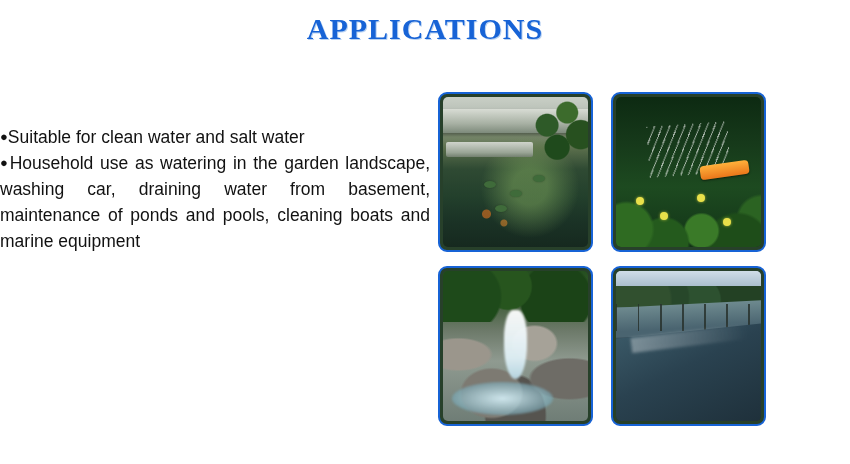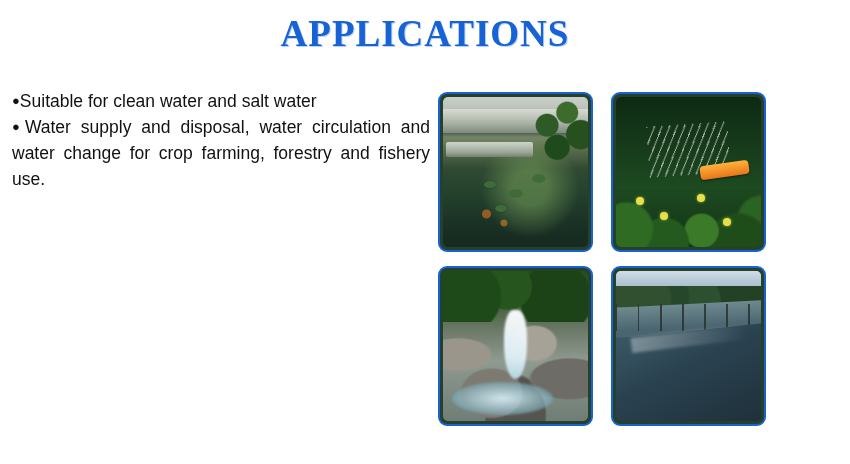--- a/index.html
+++ b/index.html
@@ -19,42 +19,43 @@
     height: 464px;
   }
   .title {
     position: absolute;
     top: 12px;
     left: 0;
     width: 850px;
     text-align: center;
     font-family: "Liberation Serif", serif;
     font-weight: bold;
-    font-size: 37px;
+    font-size: 30px;
     letter-spacing: 1px;
     color: #1763d6;
     text-shadow: 1px 1px 0 #b9d2f2;
   }
   .content {
     position: absolute;
     top: 88px;
     left: 0;
     width: 850px;
     height: 360px;
     display: flex;
     flex-direction: row;
     align-items: flex-start;
   }
   .text-col {
     width: 430px;
-    padding-left: 12px;
+    padding-left: 0;
     box-sizing: border-box;
     font-size: 17.5px;
     line-height: 26px;
     color: #111111;
+    margin-top: 36px;
   }
   .bullet-para {
     margin: 0 0 0 0;
     text-align: justify;
     text-justify: inter-word;
     color: #111;
   }
   .bullet-para .dot {
     font-size: 13px;
     vertical-align: 2px;
@@ -228,21 +229,21 @@
 <body>
 
 <div class="page">
 
   <div class="title">APPLICATIONS</div>
 
   <div class="content">
 
     <div class="text-col">
       <p class="bullet-para"><span class="dot">●</span><span>Suitable for clean water and salt water</span></p>
-      <p class="bullet-para"><span class="dot">●</span><span>Water supply and disposal, water circulation and water change for crop farming, forestry and fishery use.</span></p>
+      <p class="bullet-para"><span class="dot">●</span><span>Household use as watering in the garden landscape, washing car, draining water from basement, maintenance of ponds and pools, cleaning boats and marine equipment</span></p>
     </div>
 
     <div class="grid-col">
 
       <div class="photo p1">
         <div class="photo-inner">
           <div class="wall"></div>
           <div class="wall2"></div>
           <div class="leafy"></div>
           <div class="lily" style="left:28%; top:56%;"></div>

